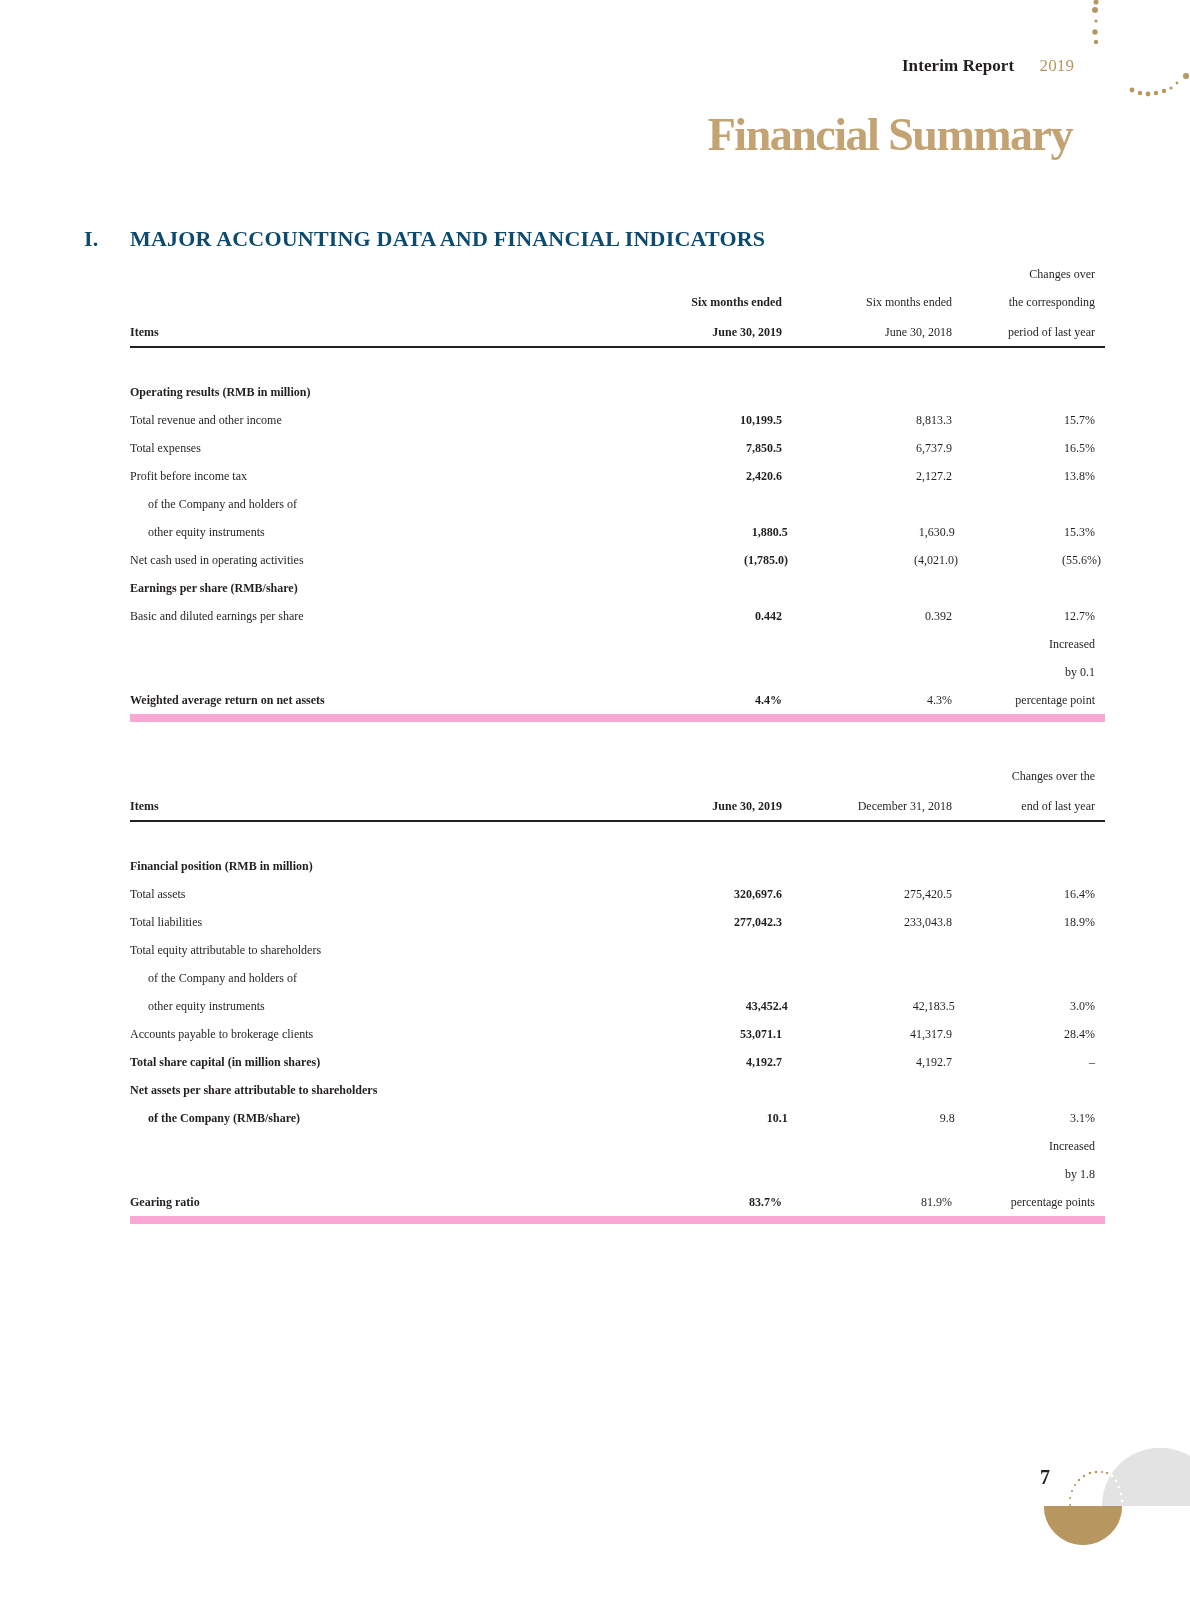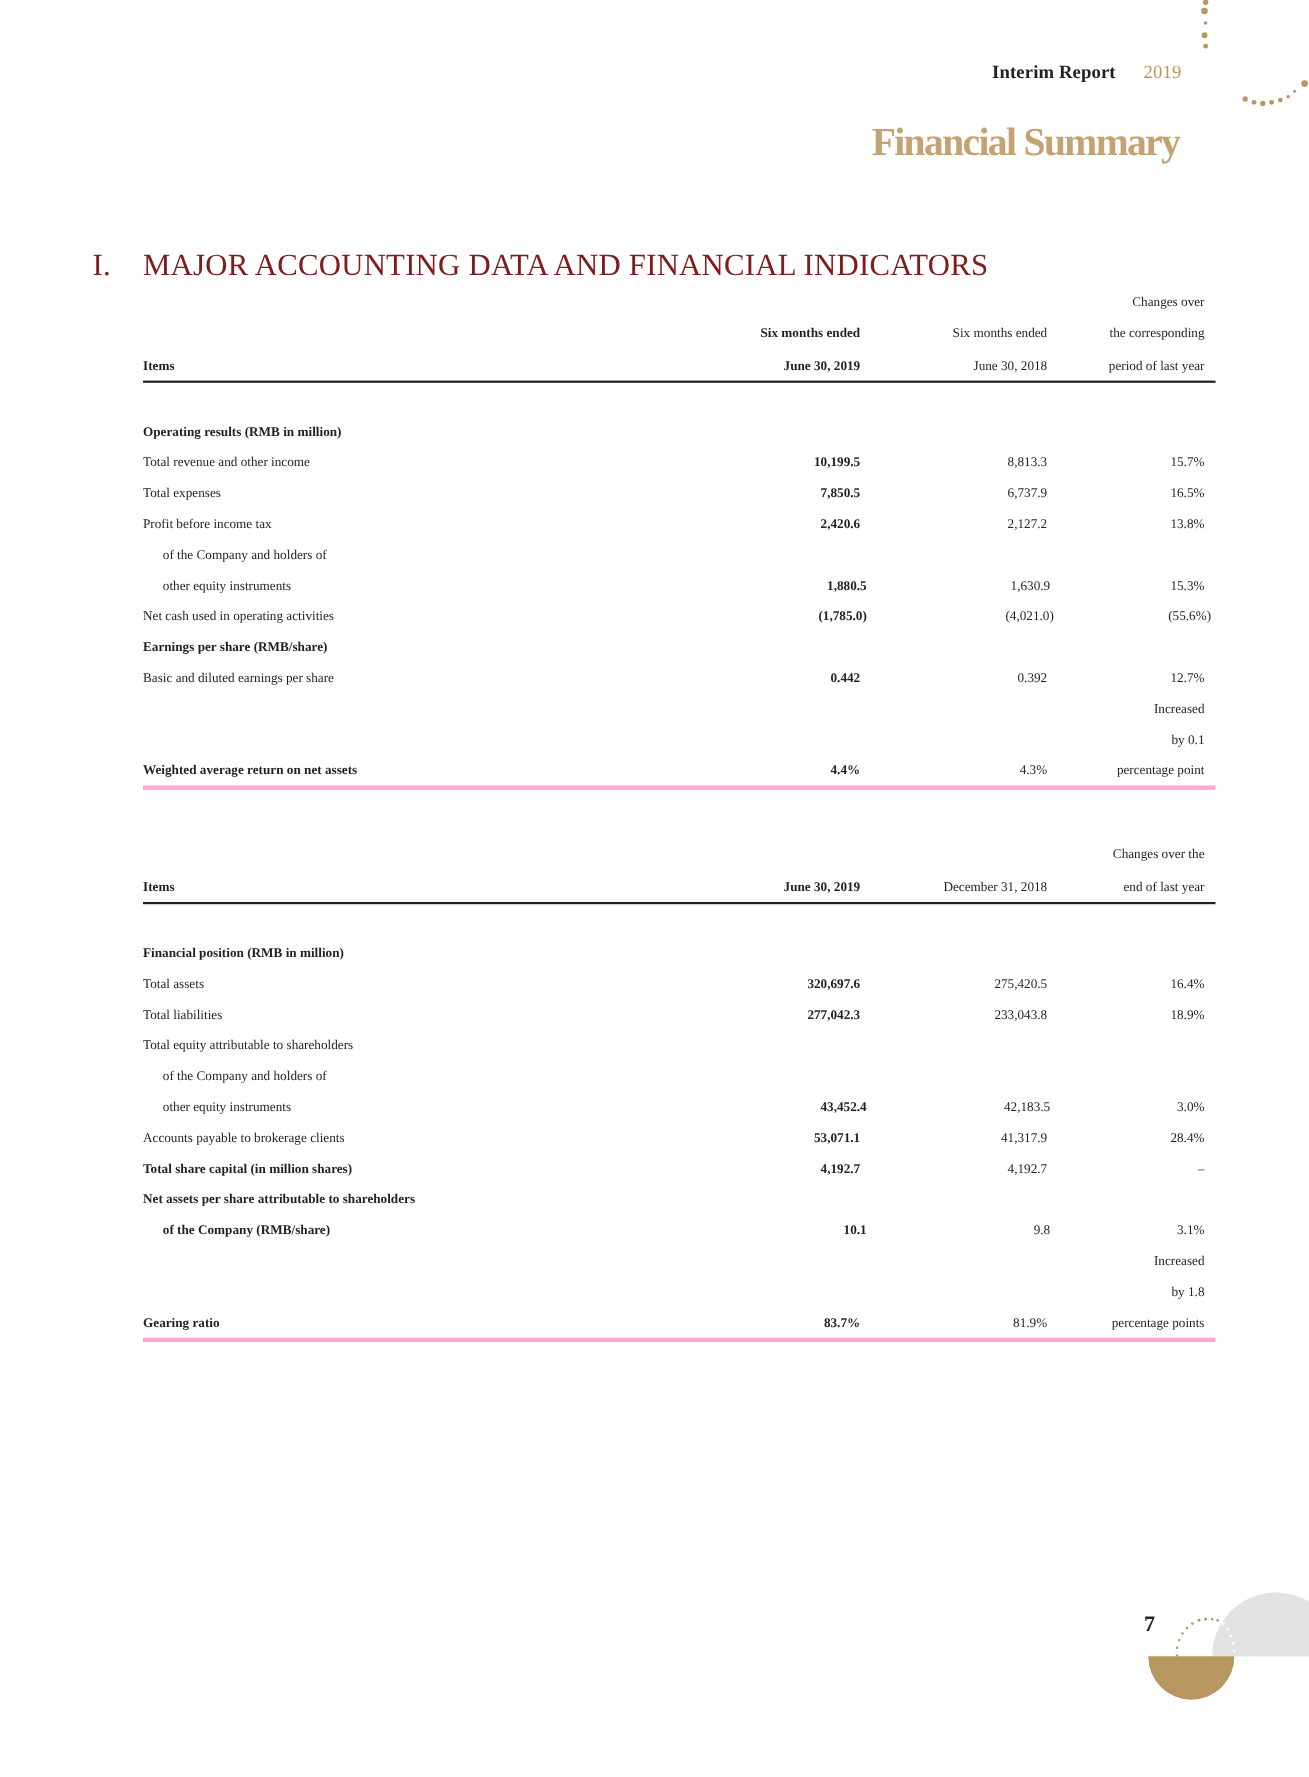--- a/index.html
+++ b/index.html
@@ -10,50 +10,50 @@
   }
 
   
   .report-tag {
     position: absolute; top: 56px; right: 116px;
     font-size: 17px; font-weight: bold; letter-spacing: 0.1px;
   }
   .report-tag .year { color: #b8965f; font-weight: normal; margin-left: 21px; }
   .page-title {
     position: absolute; top: 108px; right: 118px;
-    font-size: 36px; font-weight: bold; color: #c4a373;
+    font-size: 46px; font-weight: bold; color: #c4a373;
     letter-spacing: -1.5px;
   }
   .deco-top { position: absolute; top: 0; right: 0; width: 160px; height: 110px; }
 
   
   .section-heading {
     position: absolute; top: 226px; left: 84px;
-    font-size: 28px; font-weight: normal; color: #7f1d1d; letter-spacing: 0.2px;
+    font-size: 22px; font-weight: bold; color: #0c4a6e; letter-spacing: 0.2px;
   }
   .section-heading .num { display: inline-block; width: 46px; }
 
   
   .tbl {
     position: absolute; left: 130px; width: 975px;
     font-size: 12px;
   }
   .row {
     display: flex; align-items: flex-end; height: 28px; line-height: 28px;
   }
   .c-item { width: 460px; white-space: nowrap; }
   .c-a { width: 192px; text-align: right; font-weight: bold; }
   .c-b { width: 170px; text-align: right; }
   .c-c { width: 153px; text-align: right; padding-right: 10px; box-sizing: border-box; }
   .bold { font-weight: bold; }
   .indent { padding-left: 18px; }
   .hdr-row { border-bottom: 2px solid #231f20; }
   .hdr .c-a { font-weight: bold; }
   .hdr .c-b { font-weight: normal; }
-  .rule { border-bottom: 4px solid #f9a8d4; }
+  .rule { border-bottom: 8px solid #f9a8d4; }
   .spacer { height: 20px; }
 
   
   .page-num {
     position: absolute; top: 1466px; left: 1040px;
     font-size: 20px; font-weight: bold;
   }
   .deco-bottom { position: absolute; left: 1040px; top: 1420px; width: 150px; height: 195px; }
 </style>
 </head>

